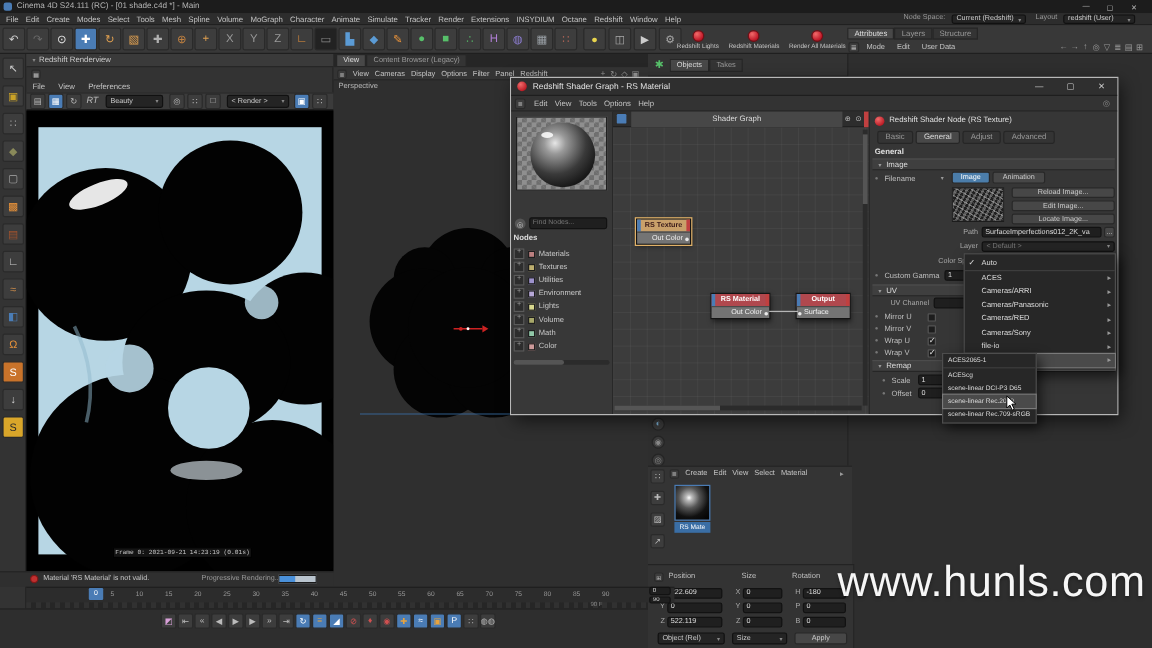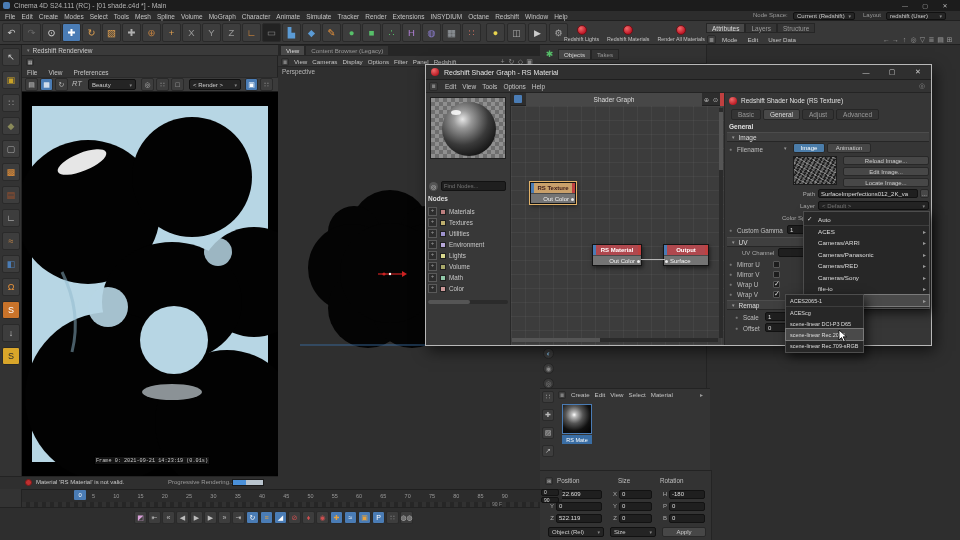--- a/index.html
+++ b/index.html
@@ -631,14 +631,15 @@
       <div class="mi smi">ACEScg</div>
       <div class="mi smi">scene-linear DCI-P3 D65</div>
       <div class="mi smi highlighted">scene-linear Rec.2020</div>
       <div class="mi smi">scene-linear Rec.709-sRGB</div>
     </div>
 
   <svg class="abs" style="left:838px;top:329px;z-index:60" width="10" height="14" viewBox="0 0 10 14">
     <path d="M1,1 L1,11 L3.5,8.5 L5.5,12.8 L7.2,11.8 L5.2,7.8 L8.6,7.8 Z" fill="#ffffff" stroke="#000" stroke-width="0.8"></path>
   </svg>
 
+  <div class="abs watermark" style="left:698px;top:464px;z-index:30">www.hunls.com</div>
 
 </div>
 
 </body></html>

